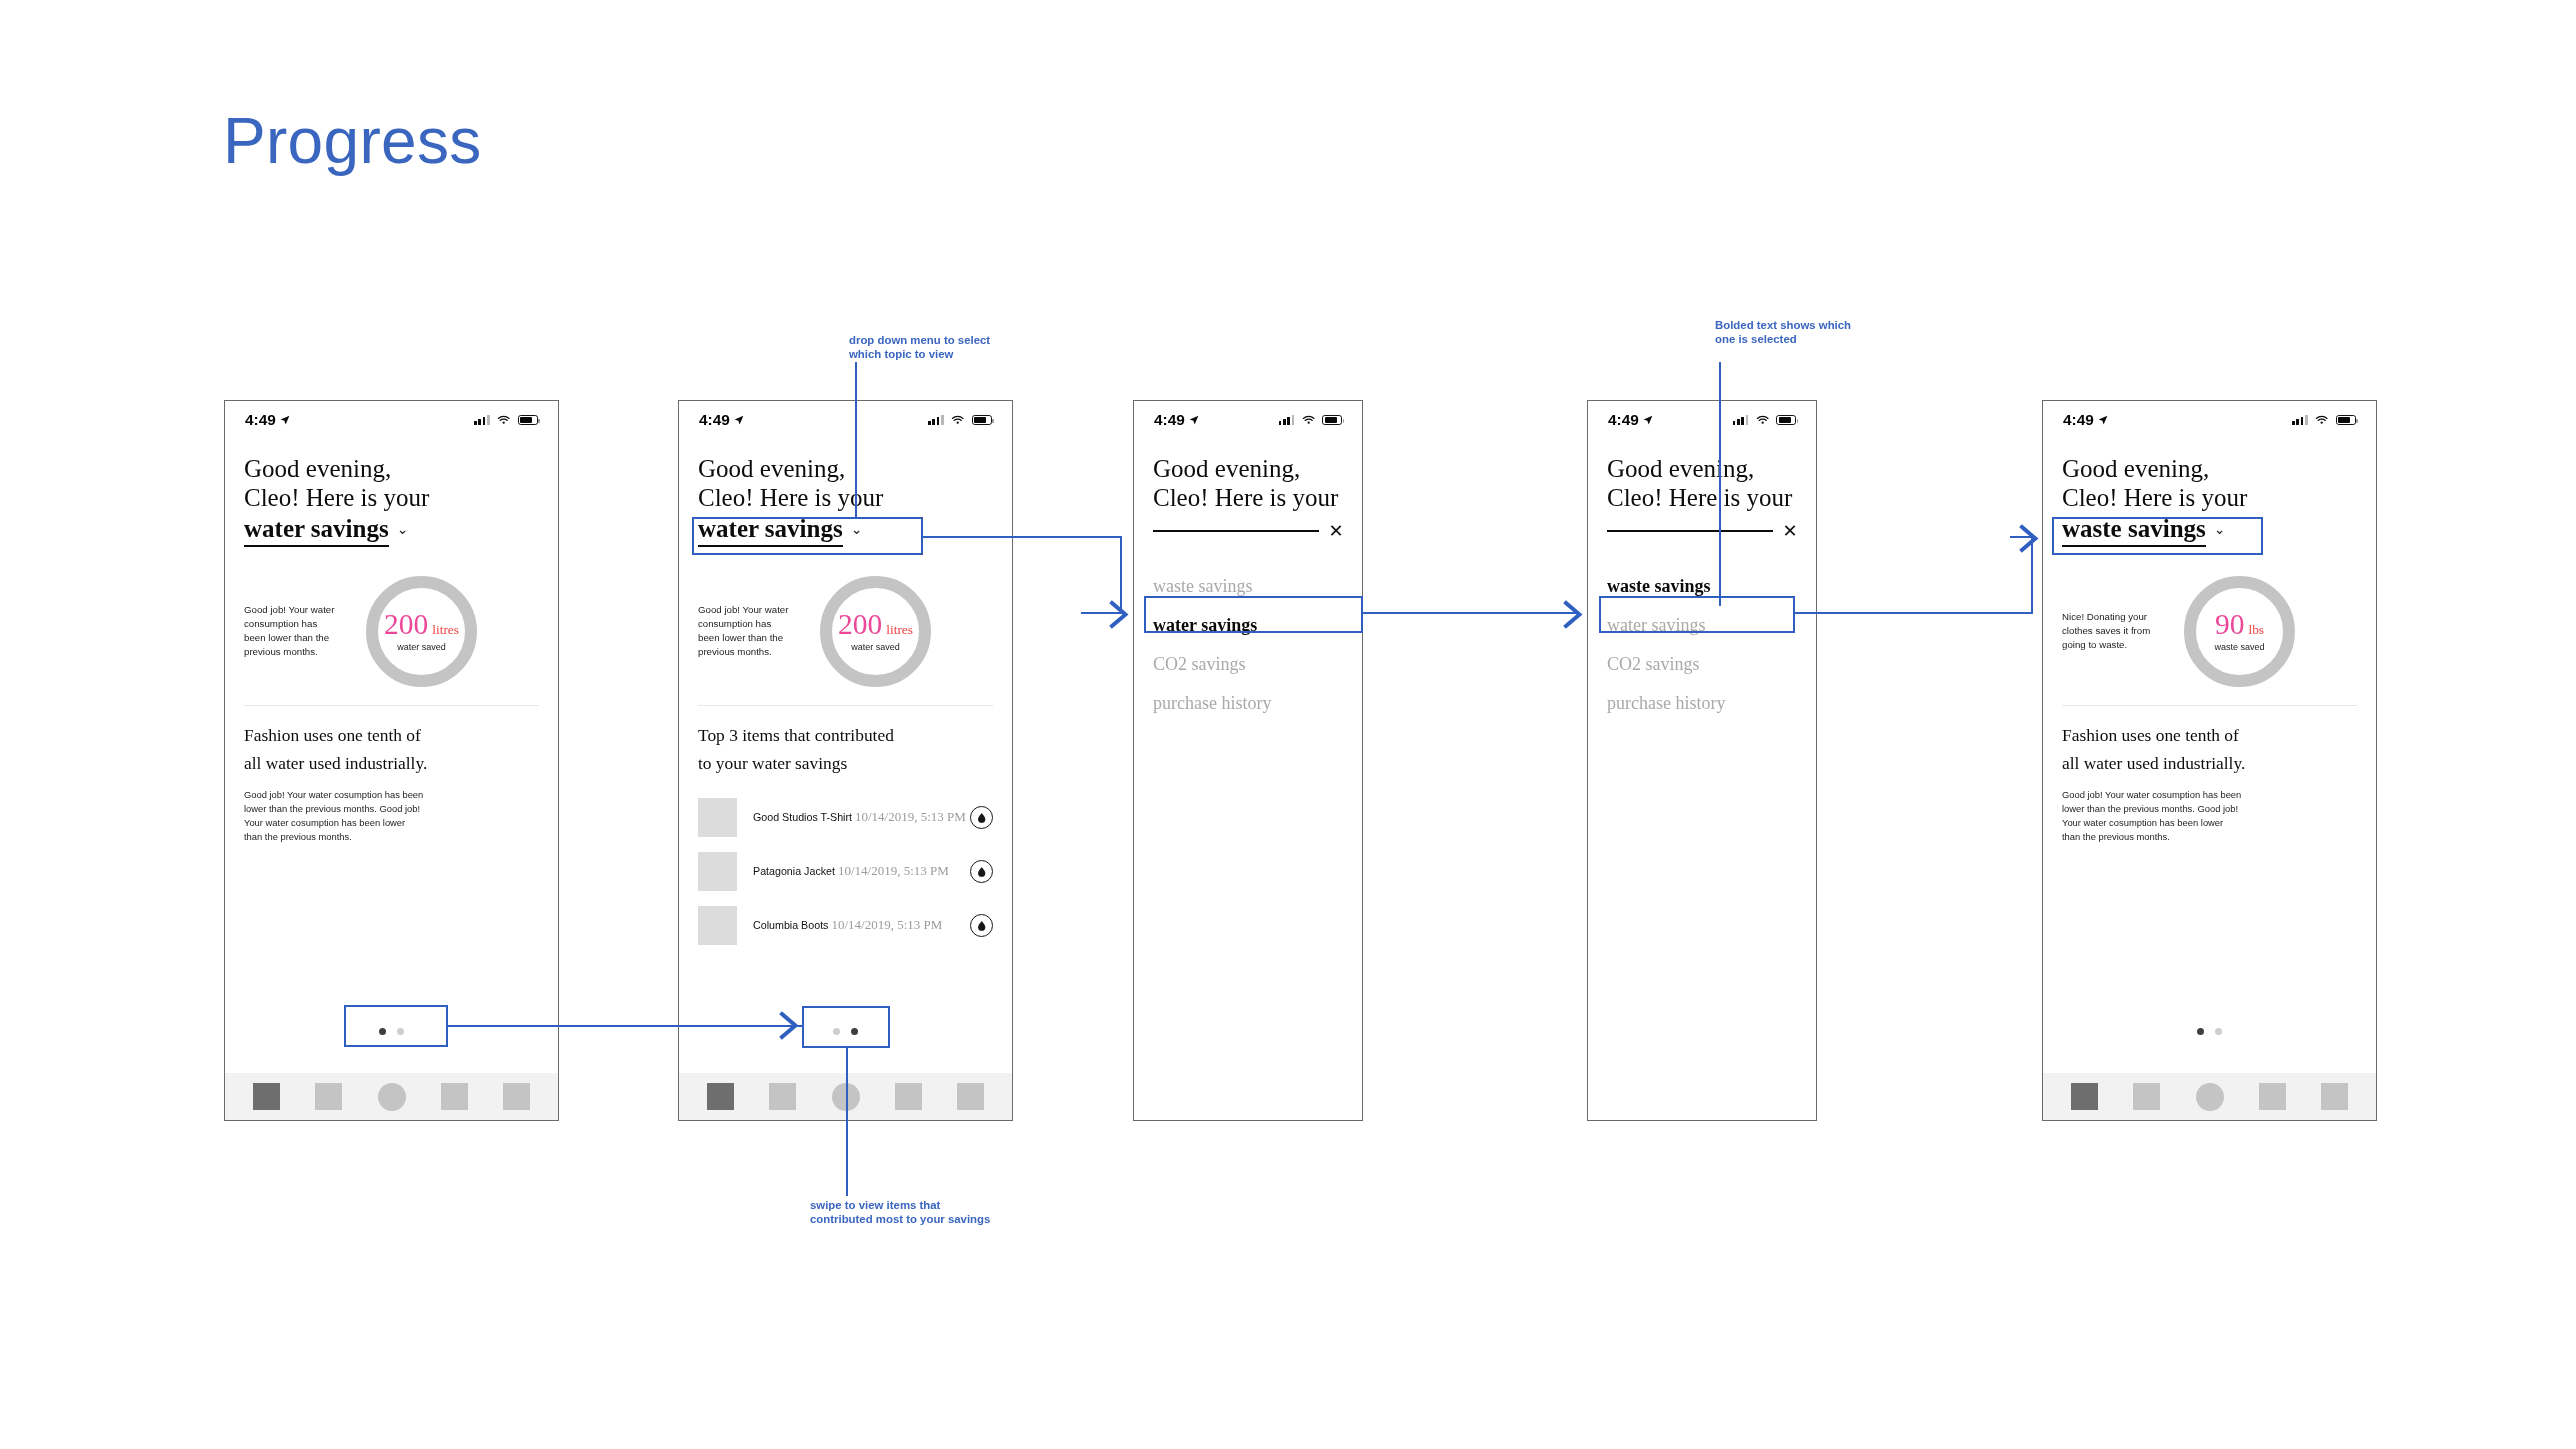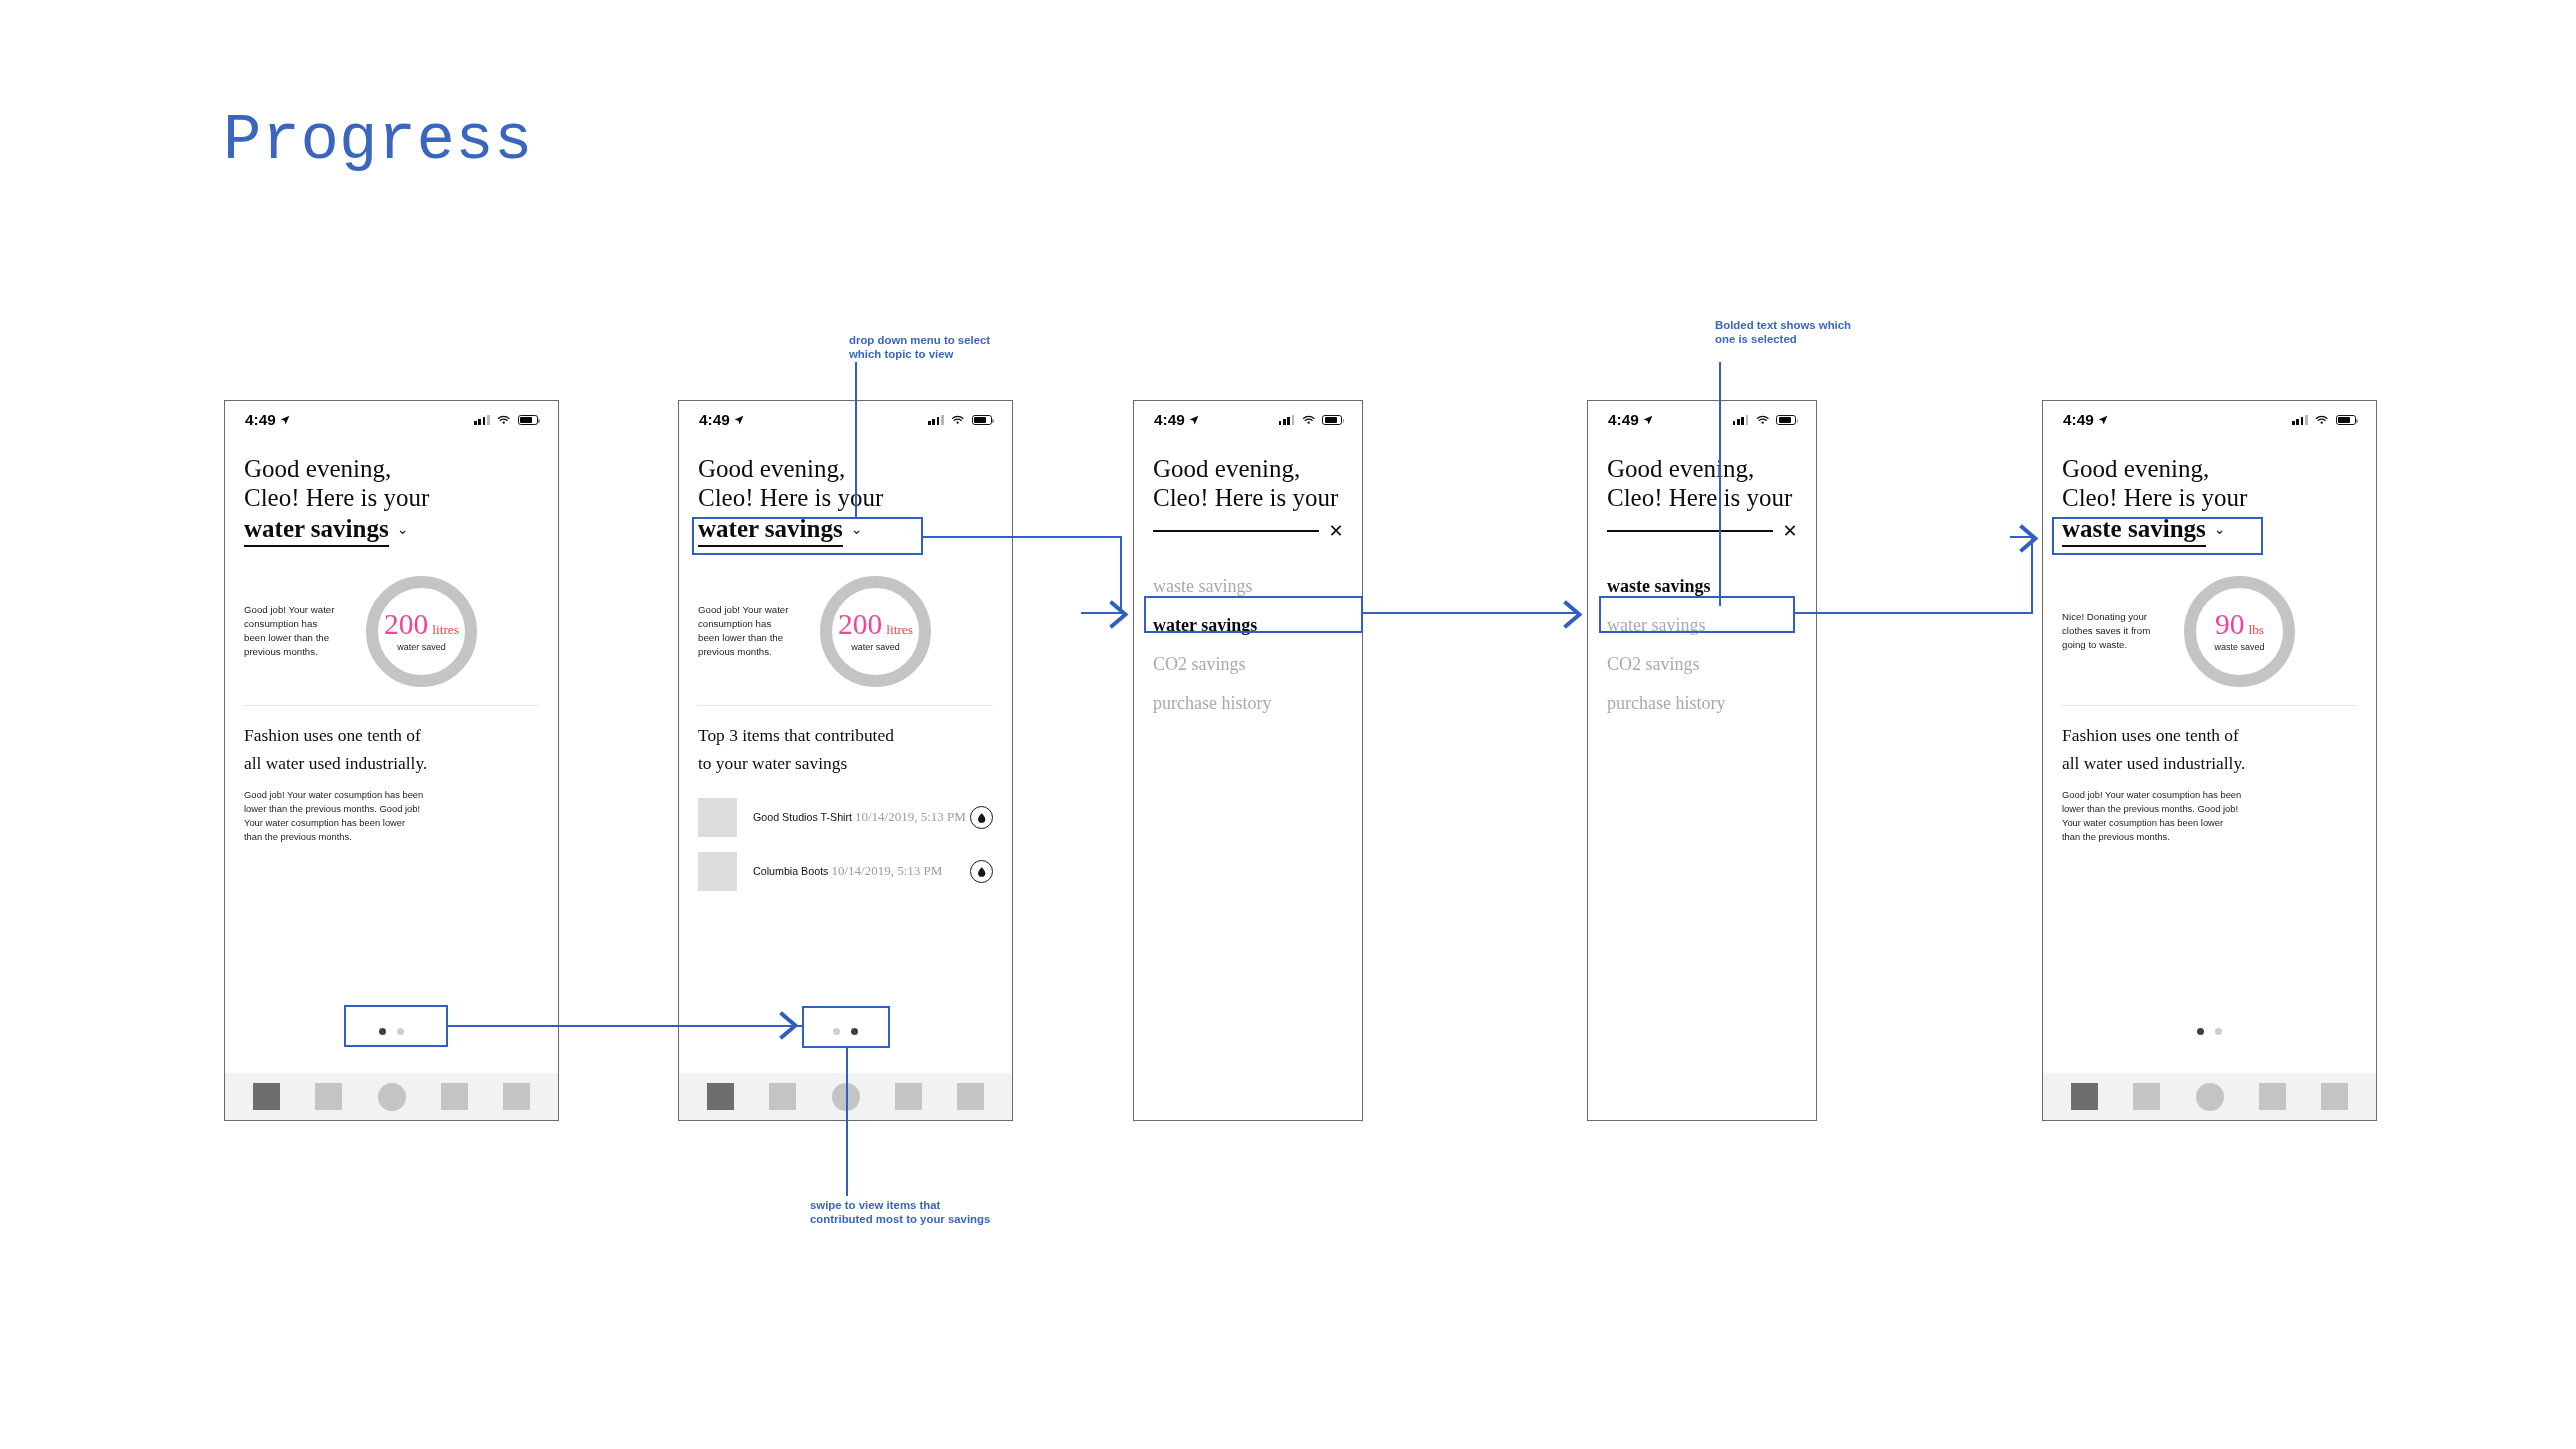--- a/index.html
+++ b/index.html
@@ -20,21 +20,21 @@
     width: 2576px;
     height: 1449px;
     background: #ffffff;
   }
 
   
   #page-title {
     position: absolute;
     left: 223px;
     top: 109px;
-    font-family: Liberation Mono, monospace;
+    font-family: Liberation Sans, sans-serif;
     font-size: 64px;
     line-height: 1.0;
     color: #3a66bf;
     letter-spacing: 0.3px;
     font-weight: 400;
   }
 
   
   .phone {
     position: absolute;
@@ -466,20 +466,32 @@
           </span>
           <span class="drop-icon">
             <svg width="9.4" height="11.4" viewBox="0 0 14 17">
                 <path d="M7 1.4C7 1.4 1.6 7.4 1.6 10.7a5.4 5.4 0 0 0 10.8 0C12.4 7.4 7 1.4 7 1.4z" fill="#171717"></path>
               </svg>
           </span>
         </div>
         <div class="item-row">
           <span class="item-thumb"></span>
           <span class="item-text">
+            <span class="item-name">Patagonia Jacket</span>
+            <span class="item-date">10/14/2019, 5:13 PM</span>
+          </span>
+          <span class="drop-icon">
+            <svg width="9.4" height="11.4" viewBox="0 0 14 17">
+                <path d="M7 1.4C7 1.4 1.6 7.4 1.6 10.7a5.4 5.4 0 0 0 10.8 0C12.4 7.4 7 1.4 7 1.4z" fill="#171717"></path>
+              </svg>
+          </span>
+        </div>
+        <div class="item-row">
+          <span class="item-thumb"></span>
+          <span class="item-text">
             <span class="item-name">Columbia Boots</span>
             <span class="item-date">10/14/2019, 5:13 PM</span>
           </span>
           <span class="drop-icon">
             <svg width="9.4" height="11.4" viewBox="0 0 14 17">
                 <path d="M7 1.4C7 1.4 1.6 7.4 1.6 10.7a5.4 5.4 0 0 0 10.8 0C12.4 7.4 7 1.4 7 1.4z" fill="#171717"></path>
               </svg>
           </span>
         </div>
       </div>

